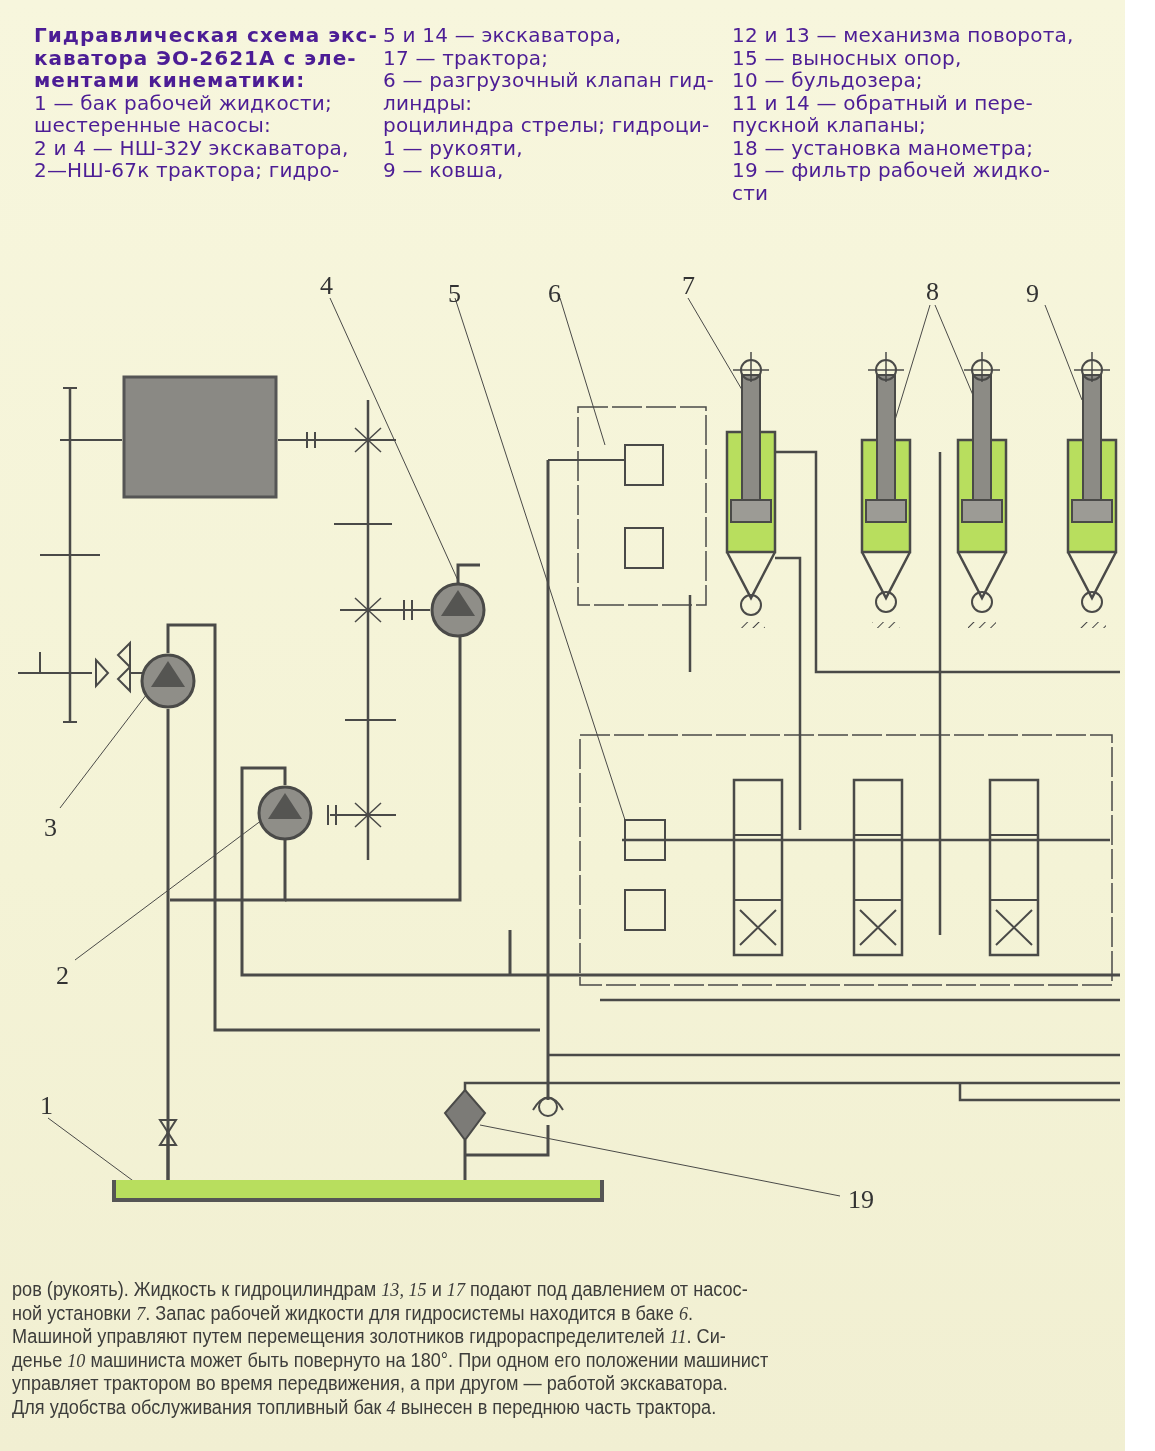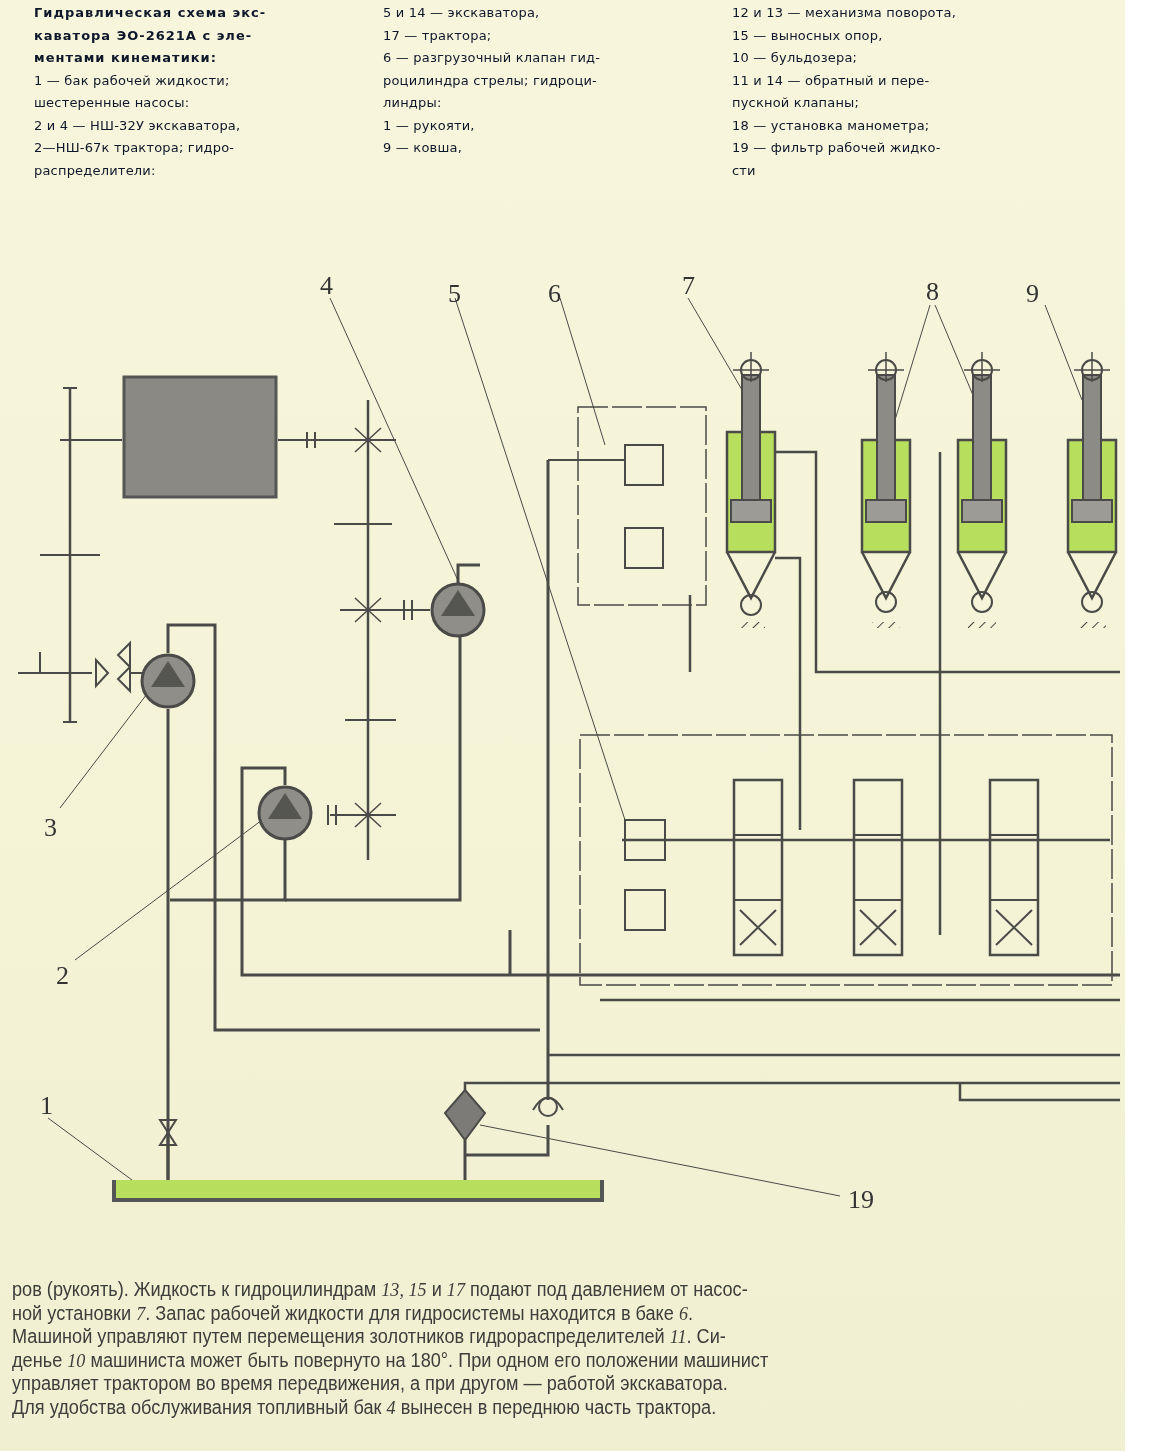--- a/index.html
+++ b/index.html
@@ -12,22 +12,22 @@
   }
   .page-edge {
     position: absolute; right: 0; top: 0; width: 30px; height: 1451px;
     background: #ffffff;
   }
   .paper-tint {
     position: absolute; left: 0; top: 0; width: 1125px; height: 1451px;
     background: linear-gradient(180deg, #f7f6dd 0%, #f4f3d6 60%, #f1efd2 100%);
   }
   .legend-col {
-    position: absolute; top: 2px;
-    font-size: 13px; line-height: 22.5px; color: #0f172a;
+    position: absolute; top: 24px;
+    font-size: 20px; line-height: 22.5px; color: #4c1d95;
     letter-spacing: 0.2px;
   }
   .legend-col .line { white-space: nowrap; display: block; }
   .legend-col .title { font-weight: bold; letter-spacing: 1px; }
   #col1 { left: 34px; width: 320px; }
   #col2 { left: 383px; width: 320px; }
   #col3 { left: 732px; width: 330px; }
   .body-text {
     position: absolute; left: 12px; top: 1278px; width: 1040px;
     font-family: "Liberation Sans Narrow", "Liberation Sans", sans-serif;
@@ -48,29 +48,28 @@
 <div class="page-edge"></div>
 
 <div class="legend-col" id="col1">
   <span class="line title">Гидравлическая схема экс-</span>
   <span class="line title">каватора ЭО-2621А с эле-</span>
   <span class="line title">ментами кинематики:</span>
   <span class="line">1 — бак рабочей жидкости;</span>
   <span class="line">шестеренные насосы:</span>
   <span class="line">2 и 4 — НШ-32У экскаватора,</span>
   <span class="line">2—НШ-67к трактора; гидро-</span>
-  <span class="line">распределители:</span>
 </div>
 
 <div class="legend-col" id="col2">
   <span class="line">5 и 14 — экскаватора,</span>
   <span class="line">17 — трактора;</span>
   <span class="line">6 — разгрузочный клапан гид-</span>
+  <span class="line">линдры:</span>
   <span class="line">роцилиндра стрелы; гидроци-</span>
-  <span class="line">линдры:</span>
   <span class="line">1 — рукояти,</span>
   <span class="line">9 — ковша,</span>
 </div>
 
 <div class="legend-col" id="col3">
   <span class="line">12 и 13 — механизма поворота,</span>
   <span class="line">15 — выносных опор,</span>
   <span class="line">10 — бульдозера;</span>
   <span class="line">11 и 14 — обратный и пере-</span>
   <span class="line">пускной клапаны;</span>

